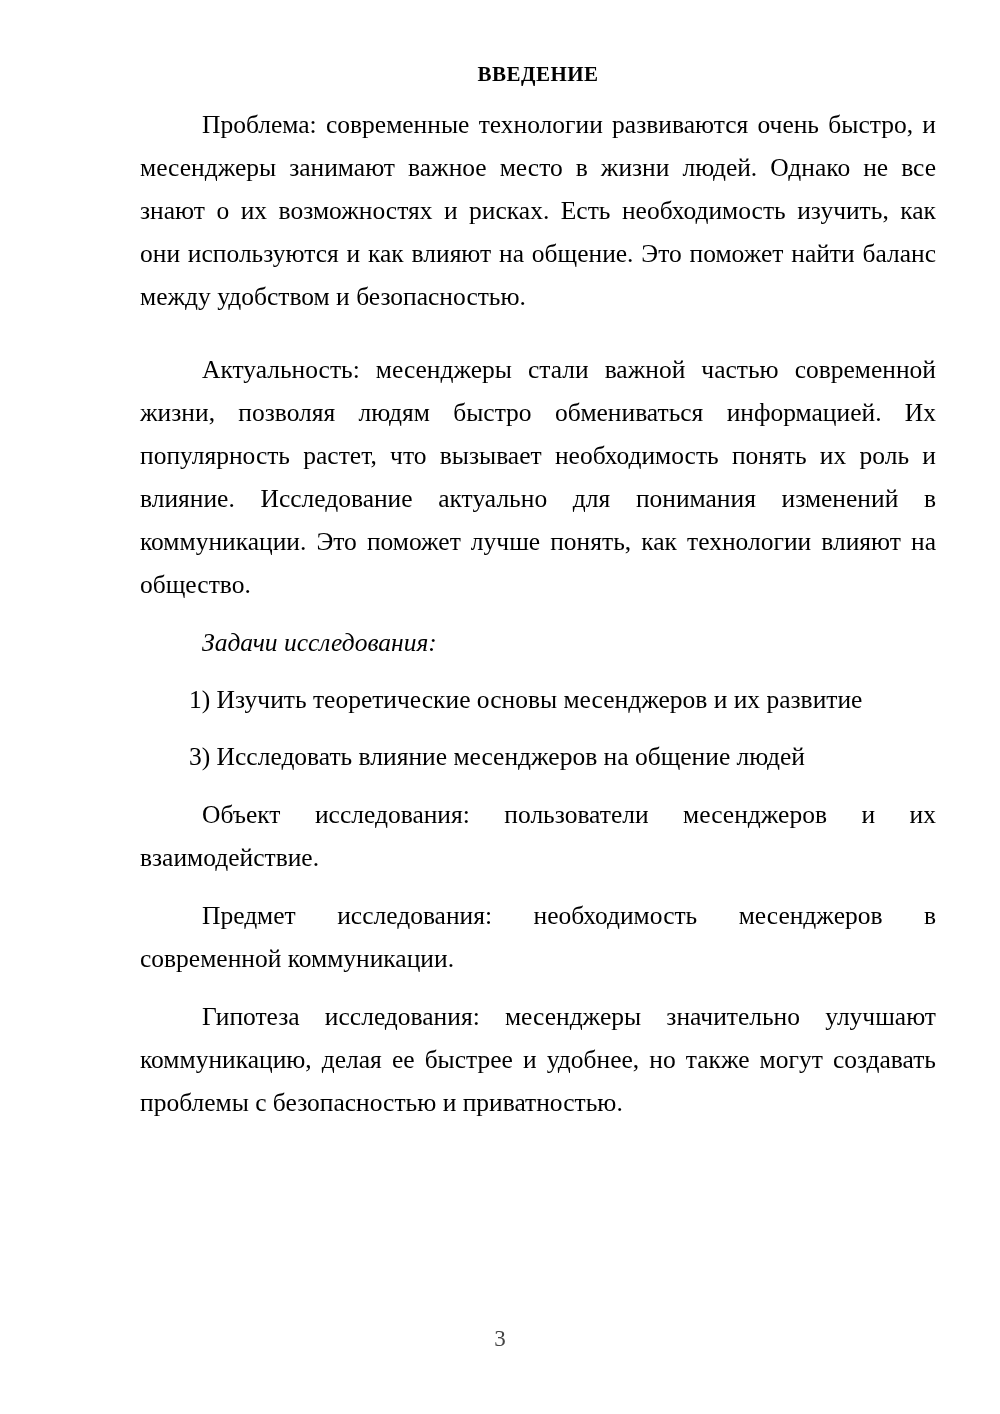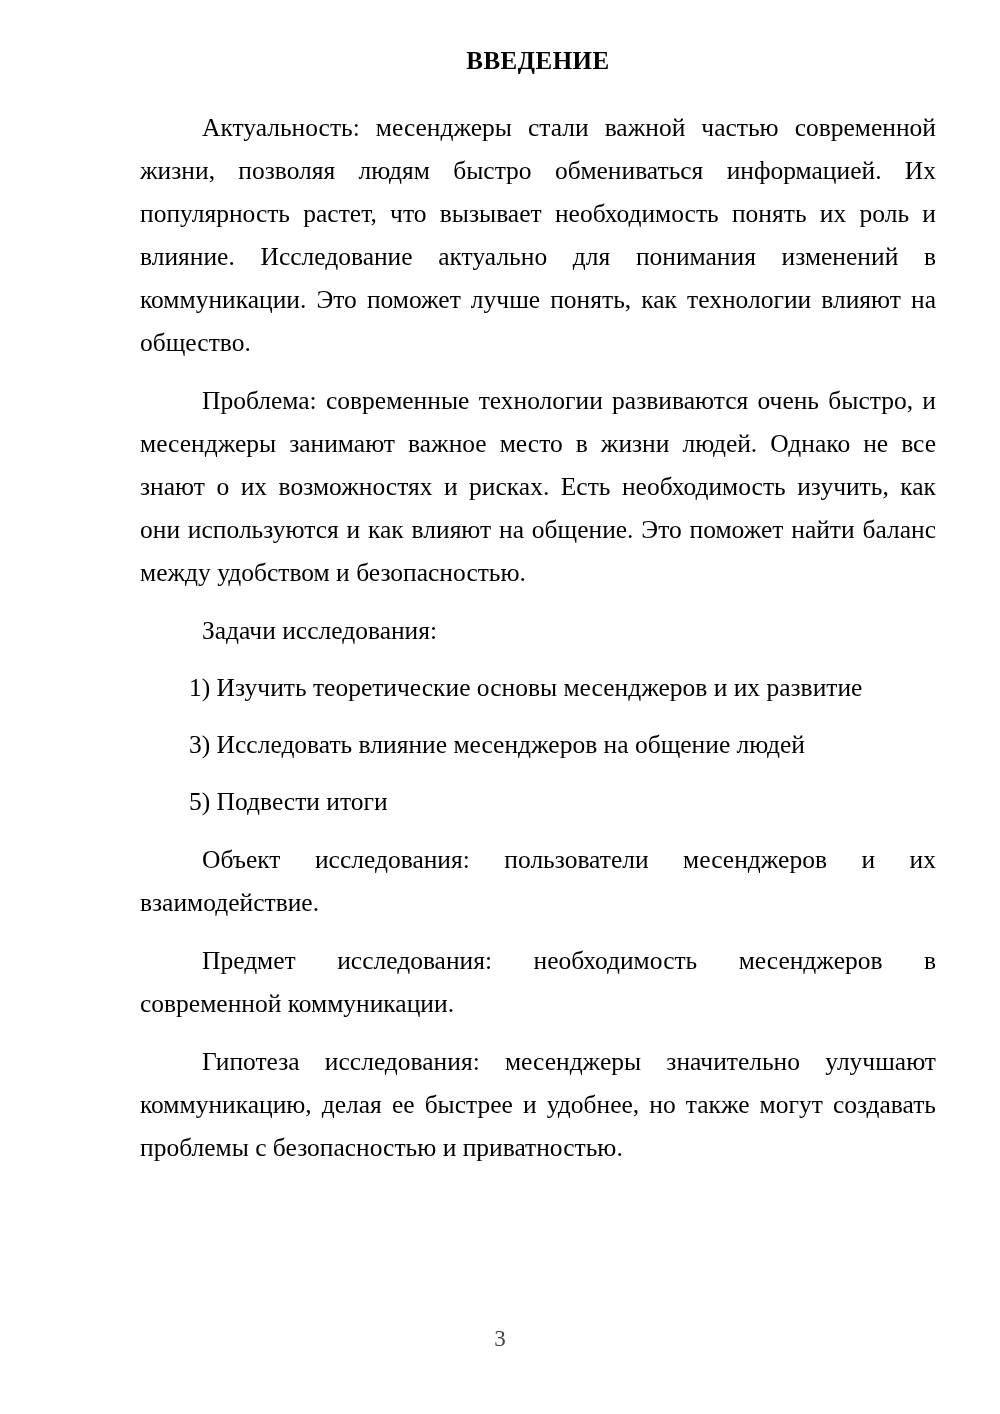--- a/index.html
+++ b/index.html
@@ -21,25 +21,25 @@
     overflow: hidden;
     box-sizing: border-box;
   }
   .content {
     position: absolute;
     left: 140px;
     top: 0;
     width: 796px;
   }
   .doc-title {
-    font-size: 25px;
+    font-size: 21px;
     font-weight: bold;
     text-align: center;
     letter-spacing: 0.5px;
-    margin: 0;
+    margin: 16px;
     padding-top: 46px;
     padding-bottom: 0;
     line-height: 1.2;
   }
   p.para {
     font-size: 25.5px;
     line-height: 43px;
     text-align: justify;
     text-justify: inter-word;
     text-indent: 62px;
@@ -54,20 +54,21 @@
   p.para.gap {
     margin-top: 15px;
   }
   p.lead {
     font-size: 25.5px;
     line-height: 43px;
     text-align: left;
     text-indent: 62px;
     margin: 0;
     padding: 0;
+    font-style: italic;
   }
   p.lead.gap {
     margin-top: 15px;
   }
   ol.tasks, ol.methods {
     list-style: none;
     margin: 0;
     padding: 0;
   }
   ol.tasks li, ol.methods li {
@@ -94,31 +95,30 @@
 </style>
 </head>
 <body>
 
 <div class="page">
 
   <div class="content">
 
     <h1 class="doc-title">ВВЕДЕНИЕ</h1>
 
+    <p class="para gap">Проблема: современные технологии развиваются очень быстро, и месенджеры занимают важное место в жизни людей. Однако не все знают о их возможностях и рисках. Есть необходимость изучить, как они используются и как влияют на общение. Это поможет найти баланс между удобством и безопасностью.</p>
+
     <p class="para first">Актуальность: месенджеры стали важной частью современной жизни, позволяя людям быстро обмениваться информацией. Их популярность растет, что вызывает необходимость понять их роль и влияние. Исследование актуально для понимания изменений в коммуникации. Это поможет лучше понять, как технологии влияют на общество.</p>
-
-    <p class="para gap">Проблема: современные технологии развиваются очень быстро, и месенджеры занимают важное место в жизни людей. Однако не все знают о их возможностях и рисках. Есть необходимость изучить, как они используются и как влияют на общение. Это поможет найти баланс между удобством и безопасностью.</p>
 
 
     <p class="lead gap">Задачи исследования:</p>
 
     <ol class="tasks">
       <li>1) Изучить теоретические основы месенджеров и их развитие</li>
       <li>3) Исследовать влияние месенджеров на общение людей</li>
-      <li>5) Подвести итоги</li>
     </ol>
 
     <p class="para gap">Объект исследования: пользователи месенджеров и их взаимодействие.</p>
 
     <p class="para gap">Предмет исследования: необходимость месенджеров в современной коммуникации.</p>
 
     <p class="para gap">Гипотеза исследования: месенджеры значительно улучшают коммуникацию, делая ее быстрее и удобнее, но также могут создавать проблемы с безопасностью и приватностью.</p>
 
   </div>
 

